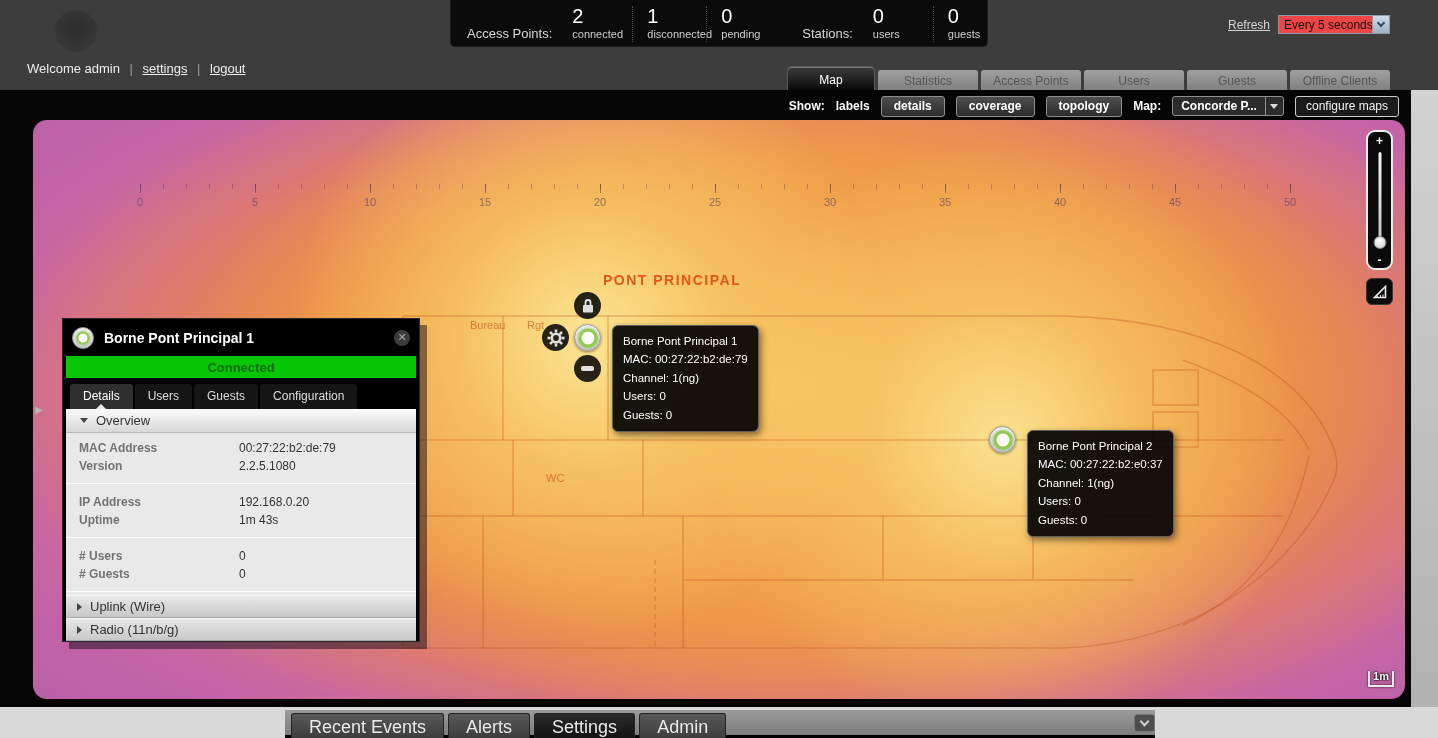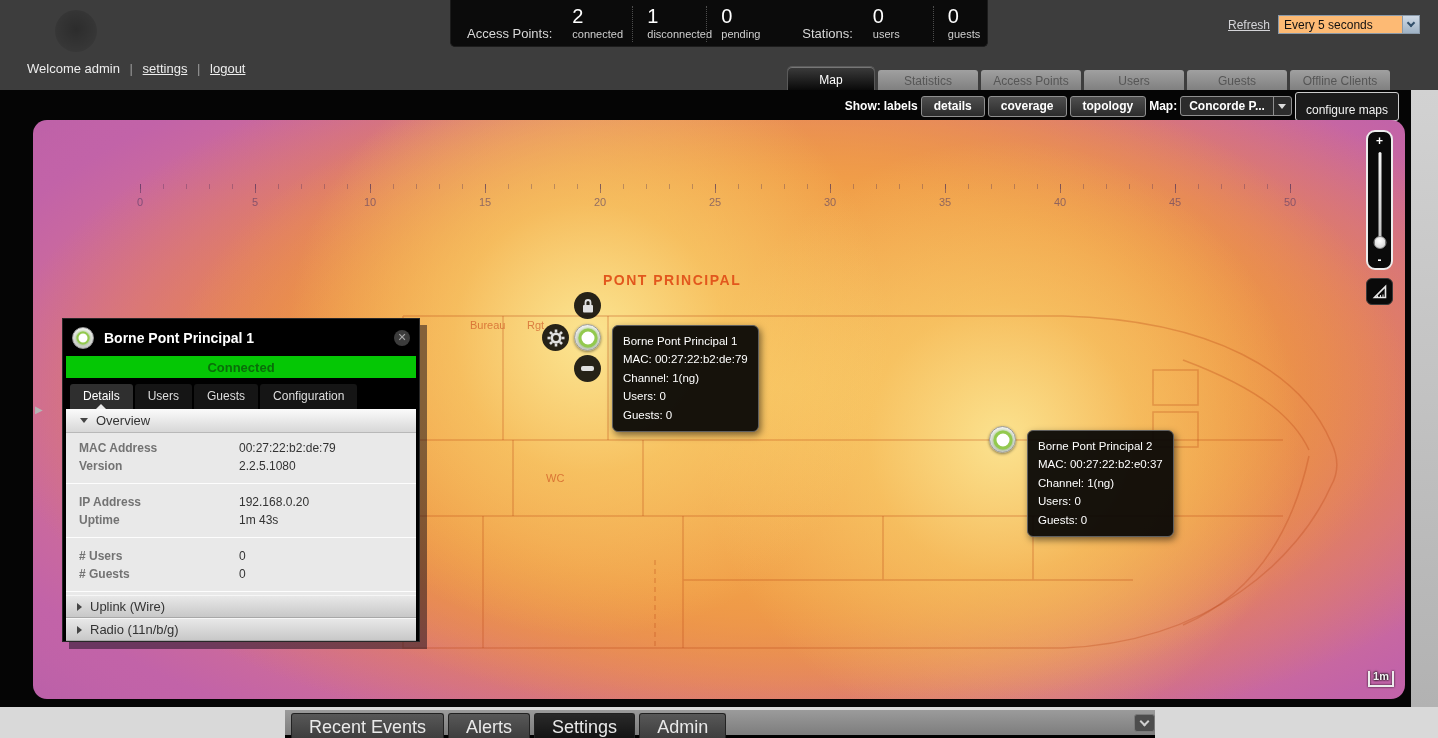--- a/index.html
+++ b/index.html
@@ -14,49 +14,49 @@
     border:1px solid #1c1c1c; border-top:none; border-radius:0 0 5px 5px; display:flex; align-items:flex-start; padding-top:6px; }
   .stats-caption { color:#d8d8d8; font-size:13px; margin:20px 6px 0 16px; white-space:nowrap; }
   .stat { min-width:74px; padding:0 8px 0 14px; height:36px; }
   .stat.sep { border-left:1px dotted #4d4d4d; }
   .stat .num { color:#ffffff; font-size:20px; line-height:20px; font-weight:400; }
   .stat .sub { color:#cfcfcf; font-size:11px; margin-top:2px; white-space:nowrap; }
   .stats-caption.stations { margin-left:22px; }
 
   .refresh-row { position:absolute; left:1228px; top:15px; display:flex; align-items:center; }
   .refresh-link { color:#d4d4d8; font-size:12px; text-decoration:underline; cursor:pointer; margin-right:8px; }
-  .interval-select { display:flex; width:142px; height:19px; background:#fdba74; border:1px solid #8a9aaa; }
+  .interval-select { display:flex; width:112px; height:19px; background:#ef4444; border:1px solid #8a9aaa; }
   .interval-select .val { flex:1; font-size:12px; color:#111; padding:2px 0 0 5px; white-space:nowrap; overflow:hidden; }
   .interval-select .arrow-box { width:17px; background:linear-gradient(#cfdae6,#9fb2c4); border-left:1px solid #8a9aaa;
     display:flex; align-items:center; justify-content:center; }
   .chev-down { width:6px; height:6px; border-left:2px solid #33506b; border-bottom:2px solid #33506b; transform:rotate(-45deg); margin-top:-3px; }
 
   .welcome-row { position:absolute; left:27px; top:61px; font-size:13px; color:#ededed; }
   .welcome-row a { color:#ededed; text-decoration:underline; cursor:pointer; }
   .welcome-row .pipe { color:#9a9a9a; margin:0 6px; }
 
   .nav-tabs { position:absolute; left:787px; top:66px; display:flex; gap:3px; align-items:flex-end; }
   .nav-tab { width:100px; height:22px; background:linear-gradient(#a0a0a0,#7d7d7d); color:#565656; font-size:12px;
     display:flex; align-items:center; justify-content:center; border-radius:3px 3px 0 0; cursor:pointer; white-space:nowrap; }
   .nav-tab.active { width:88px; height:26px; background:linear-gradient(#3c3c3c,#050505); color:#ffffff;
     border:1px solid #5a5a5a; border-bottom:none; border-radius:5px 5px 0 0; box-shadow:inset 0 1px 0 #777; }
 
   
   .map-shell { position:absolute; left:0; top:90px; width:1411px; height:617px; background:#050505; }
-  .map-toolbar { position:absolute; right:12px; top:4px; height:24px; display:flex; gap:3px; align-items:center; }
+  .map-toolbar { position:absolute; right:12px; top:4px; height:24px; display:flex; gap:11px; align-items:center; }
   .tb-label { color:#ffffff; font-size:12px; font-weight:bold; }
   .tb-text-btn { color:#ffffff; font-size:12px; font-weight:bold; cursor:pointer; }
   .tb-btn { background:linear-gradient(#4e4e4e,#2c2c2c); border:1px solid #8f8f8f; border-radius:3px;
     color:#ffffff; font-size:12px; font-weight:bold; padding:2px 12px 3px; cursor:pointer; }
   .map-select { display:flex; background:#2c2c2c; border:1px solid #8f8f8f; border-radius:3px; cursor:pointer; height:20px; }
   .map-select .val { color:#ffffff; font-size:12px; font-weight:bold; padding:2px 8px 0; white-space:nowrap; }
   .map-select .arrow-box { width:18px; border-left:1px solid #8f8f8f; display:flex; align-items:center; justify-content:center; }
   .tri-down-sm { width:0; height:0; border-left:4px solid transparent; border-right:4px solid transparent; border-top:5px solid #dcdcdc; }
   .tb-configure { background:#1b1b1b; border:1px solid #cccccc; border-radius:3px; color:#f2f2f2; font-size:12px;
-    padding:10px 10px 3px; cursor:pointer; }
+    padding:2px 10px 3px; cursor:pointer; }
 
   
   .map-view { position:absolute; left:33px; top:30px; width:1372px; height:579px; border-radius:14px; overflow:hidden;
     background-color:#3c2a52;
     background-image:
       radial-gradient(circle 300px at 40.5% 37.6%, rgba(252,233,150,.95) 0%, rgba(250,214,112,.55) 45%, rgba(250,214,112,0) 100%),
       radial-gradient(circle 300px at 70.7% 55.3%, rgba(252,233,150,.9) 0%, rgba(250,214,112,.5) 45%, rgba(250,214,112,0) 100%),
       radial-gradient(ellipse 620px 340px at 55% 46%, rgba(246,183,88,.95) 0%, rgba(242,162,74,.85) 60%, rgba(242,162,74,0) 100%),
       radial-gradient(ellipse 58% 64% at 55% 47%, #ec9348 0%, #e8873f 55%, rgba(232,135,63,0) 100%),
       radial-gradient(ellipse 80% 88% at 54% 48%, #e28350 0%, #d9748b 55%, #c263a8 78%, rgba(194,99,168,0) 100%),

